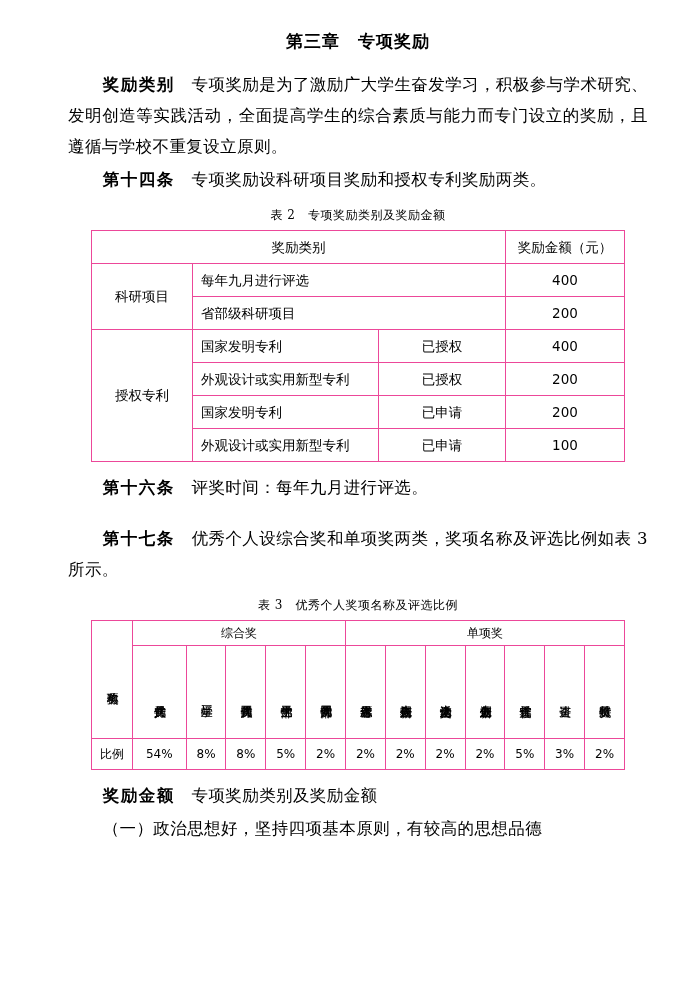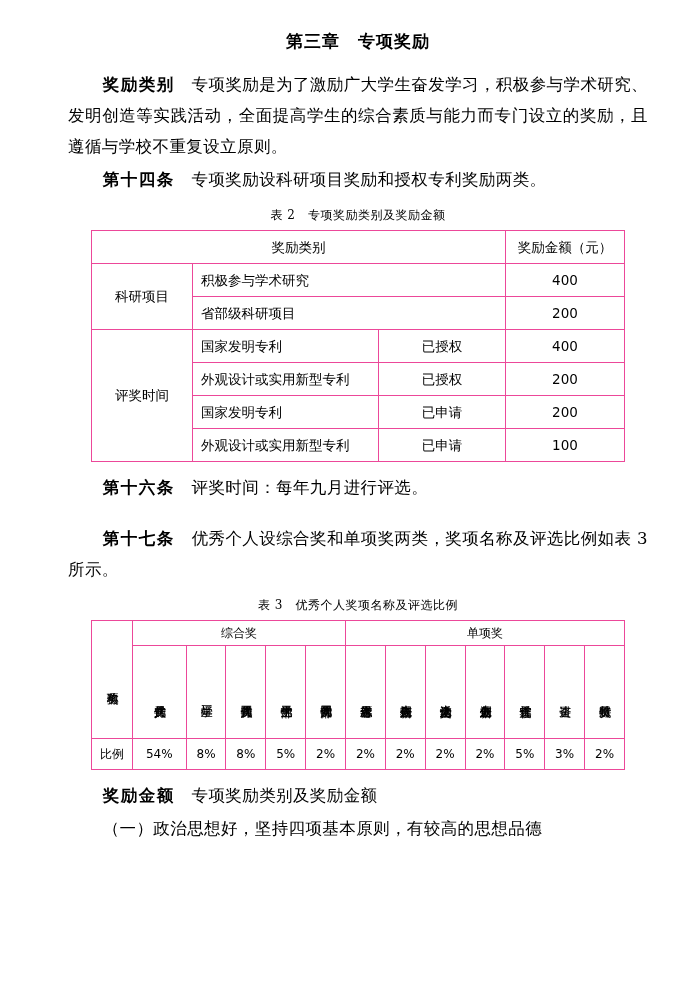--- a/index.html
+++ b/index.html
@@ -129,29 +129,29 @@
   <div class="table-caption">表 2　专项奖励类别及奖励金额</div>
 
   <table class="doc-table" id="table-awards">
     <tbody>
       <tr>
         <td colspan="3">奖励类别</td>
         <td class="amount-col">奖励金额（元）</td>
       </tr>
       <tr>
         <td class="cat-col" rowspan="2">科研项目</td>
-        <td class="name-col" colspan="2">积极参与学术研究</td>
+        <td class="name-col" colspan="2">每年九月进行评选</td>
         <td class="amount-col">400</td>
       </tr>
       <tr>
         <td class="name-col" colspan="2">省部级科研项目</td>
         <td class="amount-col">200</td>
       </tr>
       <tr>
-        <td class="cat-col" rowspan="4">评奖时间</td>
+        <td class="cat-col" rowspan="4">授权专利</td>
         <td class="name-col">国家发明专利</td>
         <td class="status-col">已授权</td>
         <td class="amount-col">400</td>
       </tr>
       <tr>
         <td class="name-col">外观设计或实用新型专利</td>
         <td class="status-col">已授权</td>
         <td class="amount-col">200</td>
       </tr>
       <tr>

